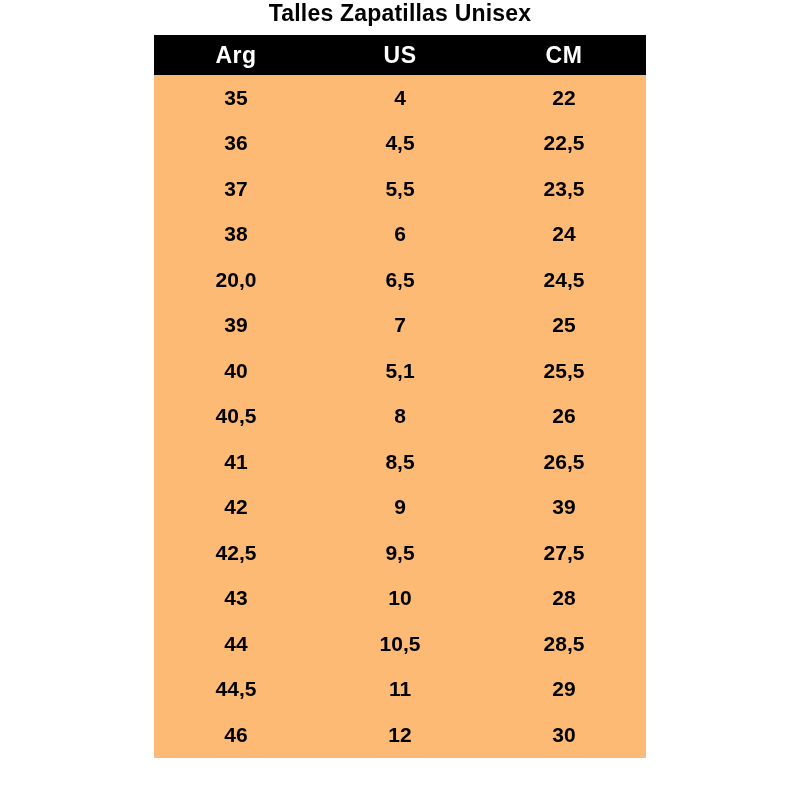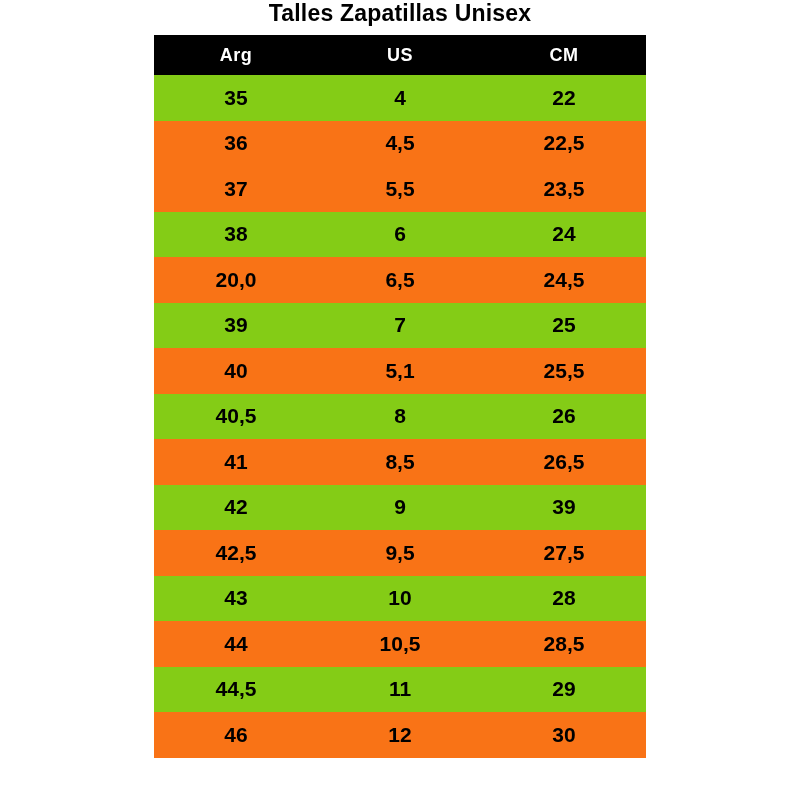--- a/index.html
+++ b/index.html
@@ -34,40 +34,40 @@
     margin: 0 auto;
   }
   table.size-table {
     width: 100%;
     border-collapse: collapse;
     table-layout: fixed;
   }
   table.size-table th {
     background: #000000;
     color: #ffffff;
-    font-size: 18px;
+    font-size: 23px;
     font-weight: bold;
     height: 38px;
     vertical-align: middle;
     letter-spacing: 0.5px;
     margin-top: 30px;
   }
   table.size-table td {
     font-size: 21px;
     font-weight: bold;
     color: #000000;
     height: 43.5px;
     text-align: center;
     vertical-align: middle;
   }
   table.size-table tr.row-odd td {
-    background: #84cc16;
+    background: #fdba74;
   }
   table.size-table tr.row-even td {
-    background: #f97316;
+    background: #fdba74;
   }
 </style>
 </head>
 <body>
 
 <div class="page">
   <div class="title">Talles Zapatillas Unisex</div>
   <div class="table-wrap">
     <table class="size-table">
       <thead>

